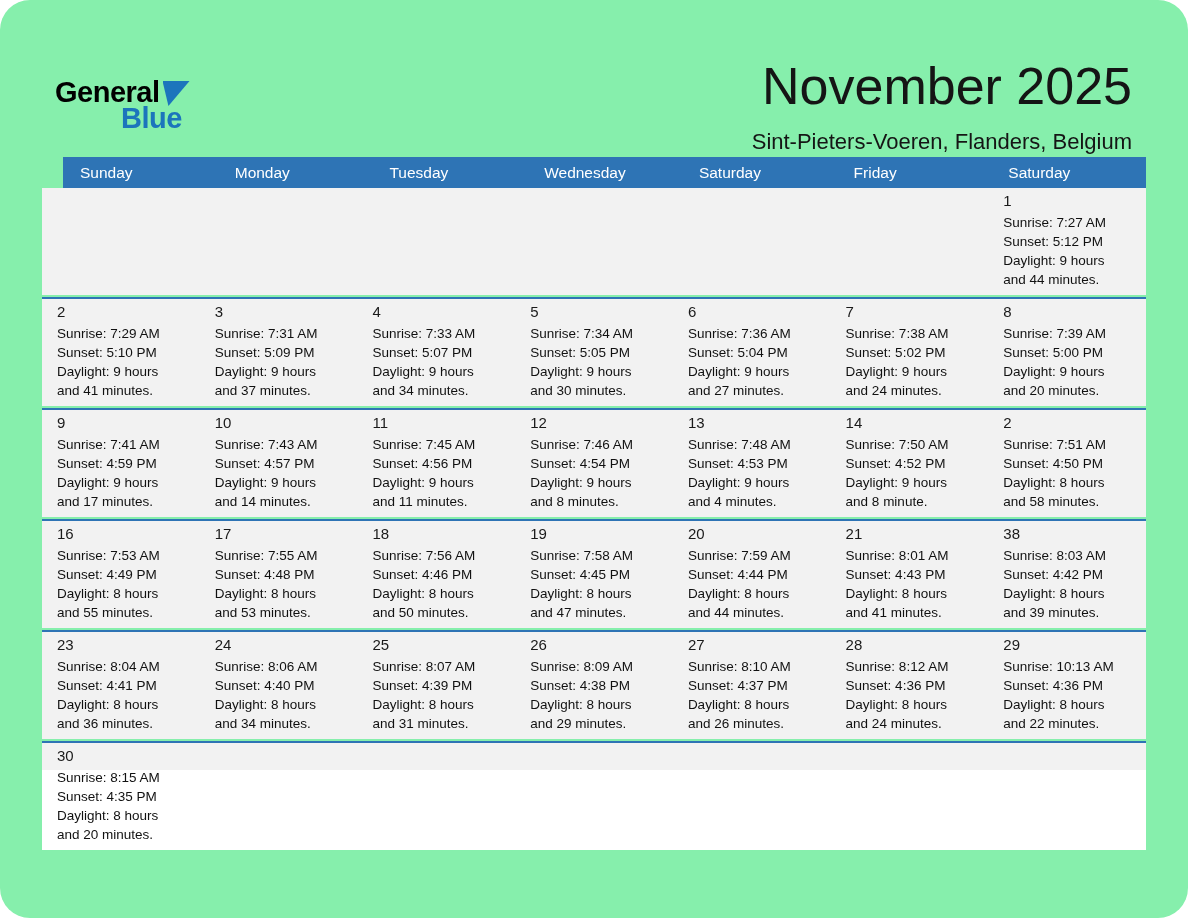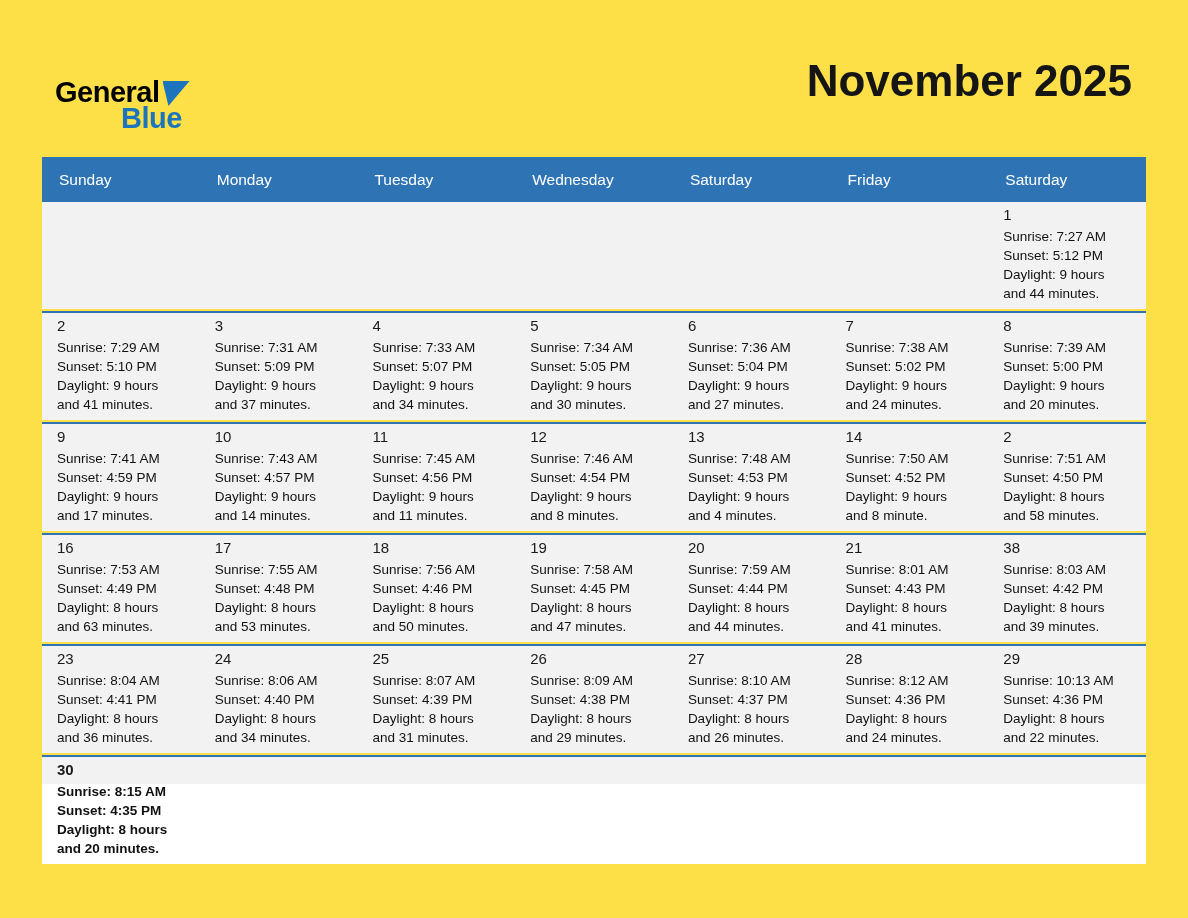--- a/index.html
+++ b/index.html
@@ -2,80 +2,82 @@
 <html><head>
 <meta charset="utf-8">
 <style>
   * { margin: 0; padding: 0; box-sizing: border-box; }
   html, body { background: #ffffff; }
   .page {
     position: relative;
     width: 1188px;
     height: 918px;
     margin: 0 auto;
-    background: #fde047;
+    background: #86efac;
     font-family: "Liberation Sans", sans-serif;
     overflow: hidden;
+    border-radius: 30px;
   }
 
   
   .logo { position: absolute; left: 55px; top: 76px; }
   .logo-line1 { font-size: 29px; font-weight: 700; color: #000000; letter-spacing: -0.5px; white-space: nowrap; }
   .logo-triangle {
     display: inline-block;
     width: 27px; height: 25px;
     background: #1C75BC;
     clip-path: polygon(0 0, 100% 0, 22% 100%);
     margin-left: 3px;
     vertical-align: -4px;
   }
   .logo-line2 { font-size: 29px; font-weight: 700; color: #1C75BC; letter-spacing: -0.5px; margin: -7px 0 0 66px; }
 
   
   .titles { position: absolute; right: 56px; top: 56px; text-align: right; }
-  .title { font-size: 44px; font-weight: 700; color: #151515; }
+  .title { font-size: 52px; font-weight: 400; color: #151515; }
   .subtitle { font-size: 22px; font-weight: 400; color: #151515; margin-top: 13px; }
 
   
   .calendar { position: absolute; left: 42px; top: 157px; width: 1104px; }
   .weekday-row {
     display: flex;
     background: #2E74B5;
-    height: 45px;
+    height: 31px;
     align-items: center;
+    margin-left: 21px;
   }
   .weekday { flex: 1 1 0; color: #ffffff; font-size: 15.5px; font-weight: 400; padding-left: 17px; }
 
   .week { display: flex; background: #F2F2F2; min-height: 107px; }
   .week + .week { border-top: 2px solid #2E74B5; margin-top: 2px; }
   .week--partial {
     background: #ffffff;
     background-image: linear-gradient(#F2F2F2, #F2F2F2);
     background-size: 100% 27px;
     background-repeat: no-repeat;
-    font-weight: bold;
   }
   .cell { flex: 1 1 0; padding: 4px 8px 6px 15px; overflow: visible; }
   .day-num { font-size: 15px; color: #1a1a1a; line-height: 17px; margin-bottom: 4px; }
   .cell-line { font-size: 13.5px; color: #111111; line-height: 19px; white-space: nowrap; }
 </style>
 </head>
 <body>
 
 <div class="page">
 
   <div class="logo">
     <div class="logo-line1">
       <span>General</span><span class="logo-triangle"></span>
     </div>
     <div class="logo-line2">Blue</div>
   </div>
 
   <div class="titles">
     <div class="title">November 2025</div>
+    <div class="subtitle">Sint-Pieters-Voeren, Flanders, Belgium</div>
   </div>
 
   <div class="calendar">
     <div class="weekday-row">
       <div class="weekday">Sunday</div>
       <div class="weekday">Monday</div>
       <div class="weekday">Tuesday</div>
       <div class="weekday">Wednesday</div>
       <div class="weekday">Saturday</div>
       <div class="weekday">Friday</div>
@@ -198,21 +200,21 @@
             <div class="cell-line">Daylight: 8 hours</div>
             <div class="cell-line">and 58 minutes.</div>
           </div>
         </div>
         <div class="week">
           <div class="cell">
             <div class="day-num">16</div>
             <div class="cell-line">Sunrise: 7:53 AM</div>
             <div class="cell-line">Sunset: 4:49 PM</div>
             <div class="cell-line">Daylight: 8 hours</div>
-            <div class="cell-line">and 63 minutes.</div>
+            <div class="cell-line">and 55 minutes.</div>
           </div>
           <div class="cell">
             <div class="day-num">17</div>
             <div class="cell-line">Sunrise: 7:55 AM</div>
             <div class="cell-line">Sunset: 4:48 PM</div>
             <div class="cell-line">Daylight: 8 hours</div>
             <div class="cell-line">and 53 minutes.</div>
           </div>
           <div class="cell">
             <div class="day-num">18</div>

